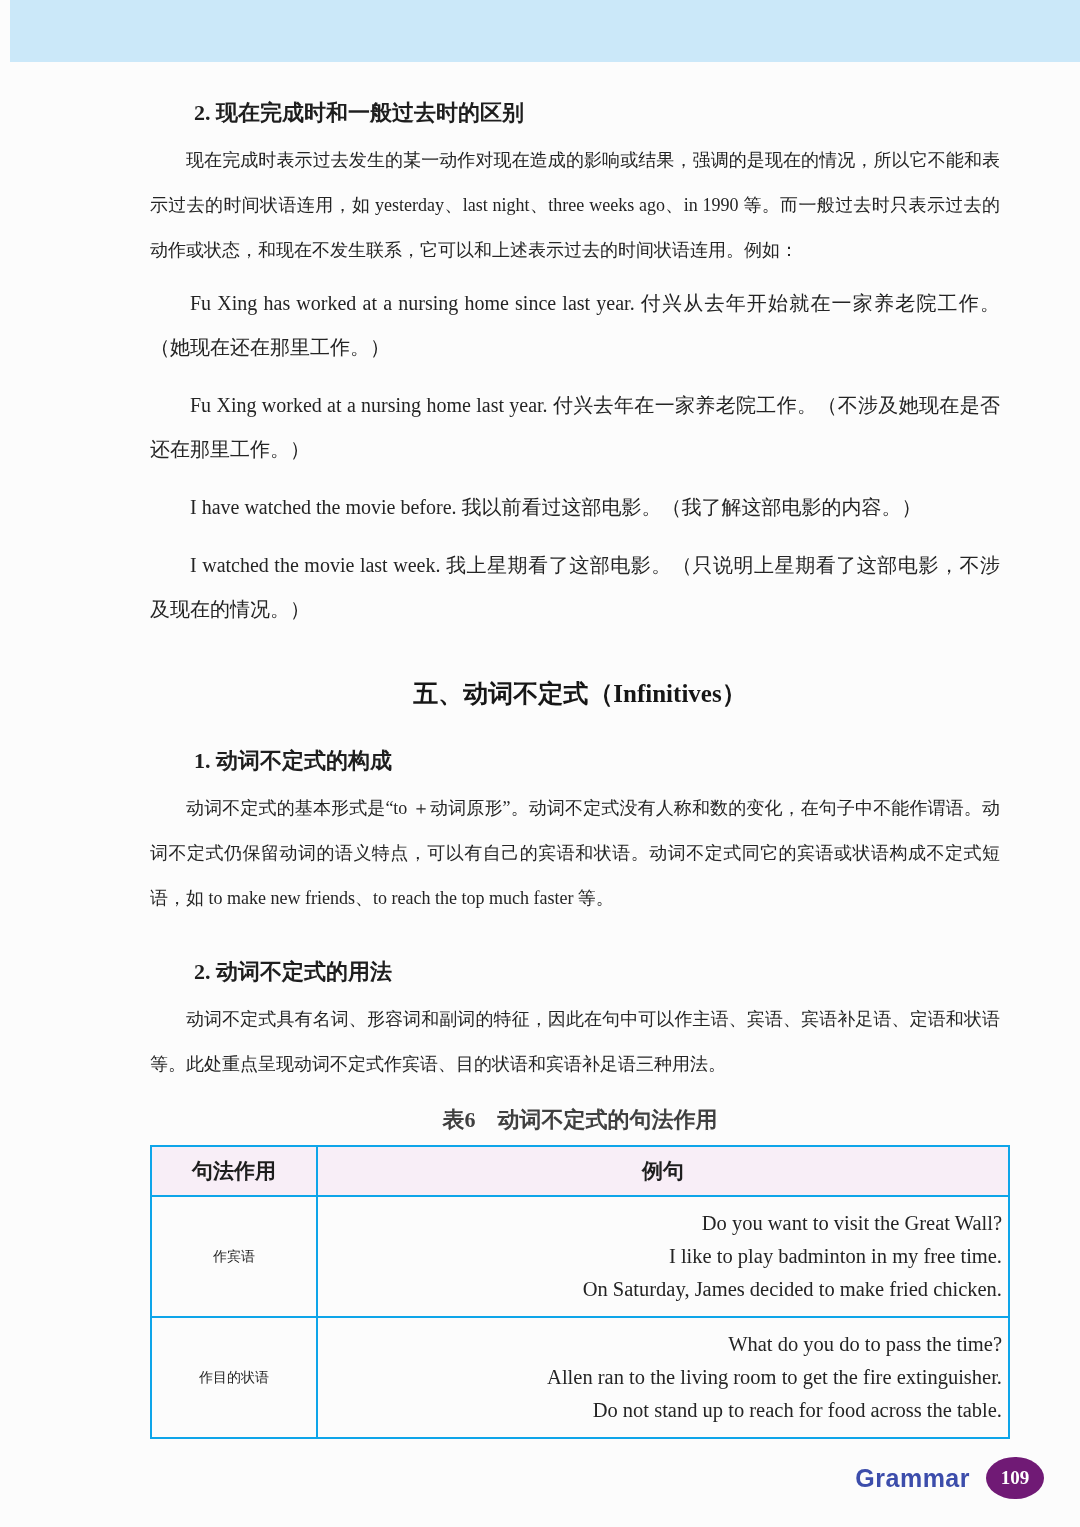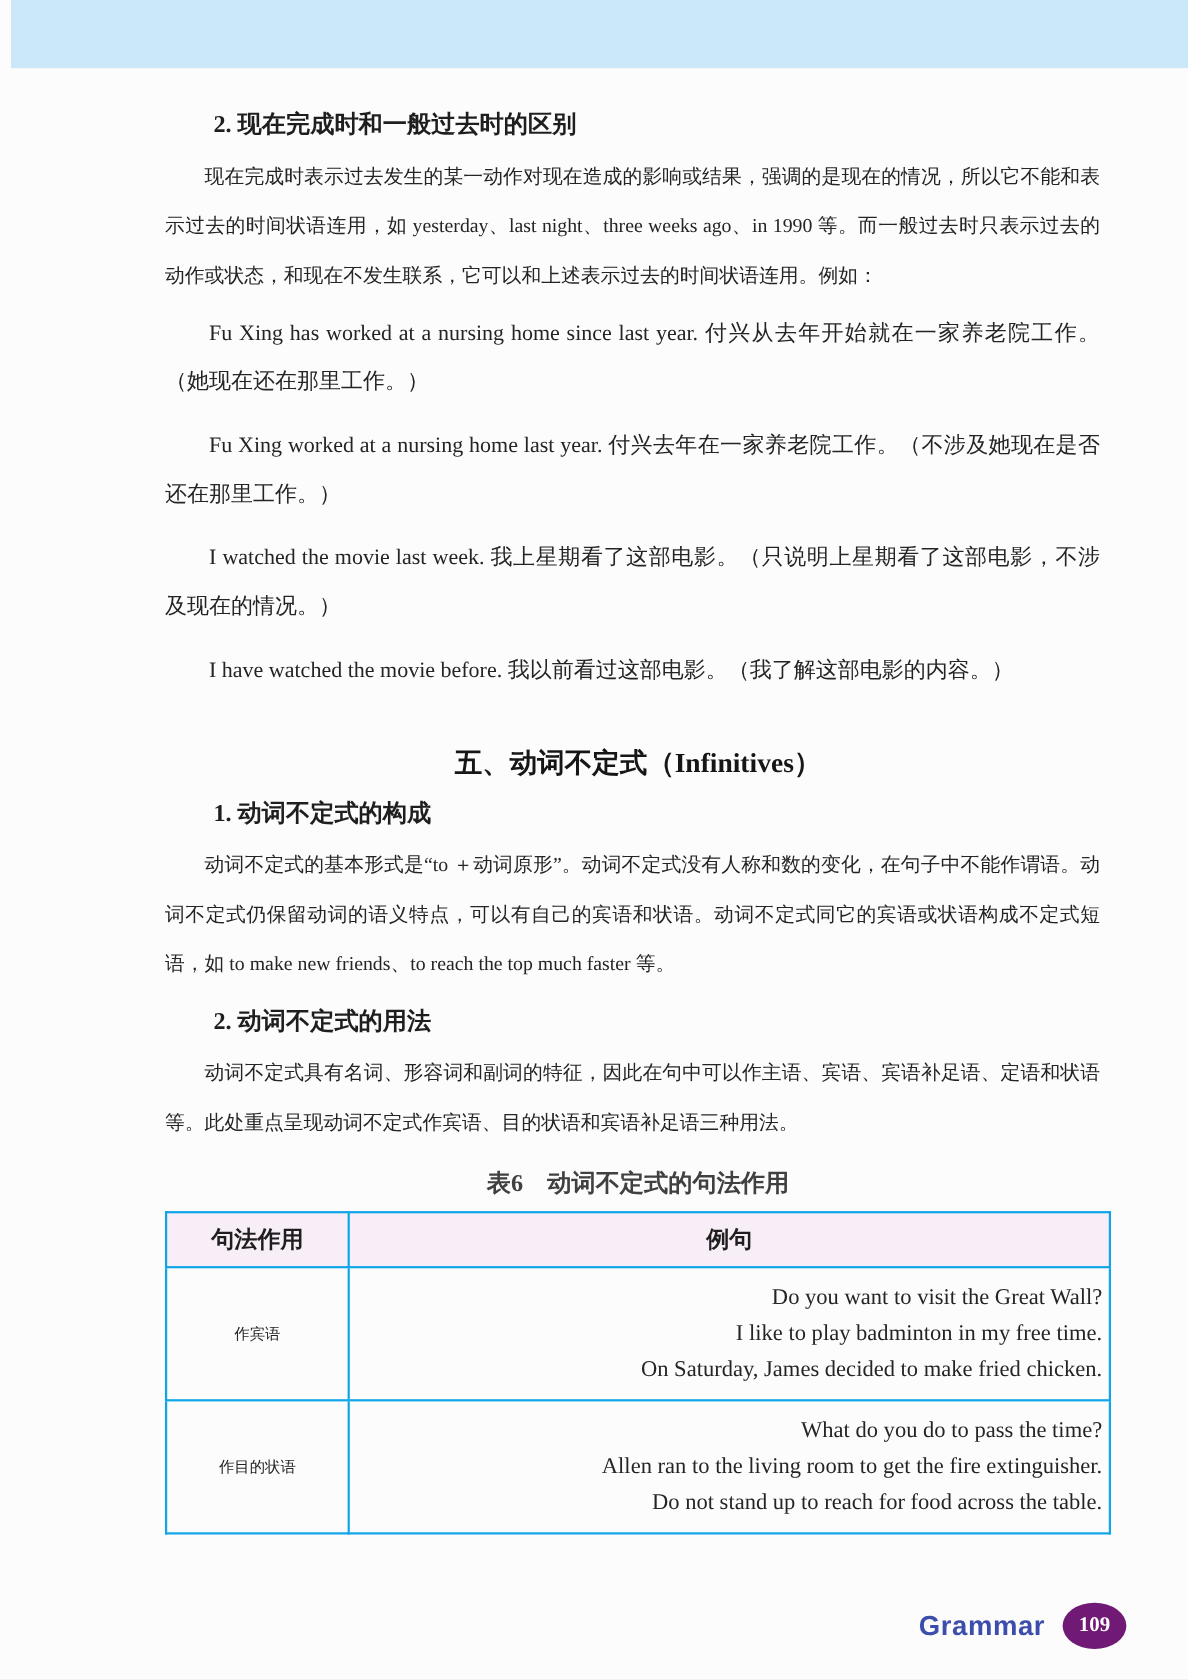--- a/index.html
+++ b/index.html
@@ -16,21 +16,21 @@
     position:absolute;top:0;left:10px;right:0;height:62px;
     background:#cbe8f9;
   }
   .content{
     position:absolute;top:62px;left:150px;width:860px;
   }
   .h-sub{
     font-size:22px;font-weight:bold;color:#1e1e1e;
     margin:36px 8px 10px 44px;
   }
-  .h-sub.tight{margin-top:14px;}
+  .h-sub.tight{margin-top:36px;}
   .body-para{
     font-size:18px;line-height:45px;color:#242424;
     text-align:justify;text-indent:2em;
     margin:0 10px 8px 0;
   }
   .example-para{
     font-size:20px;line-height:44px;color:#242424;
     text-align:justify;text-indent:2em;
     margin:0 10px 14px 0;
   }
@@ -62,21 +62,21 @@
     font-size:14px;color:#242424;
   }
   td.examples-cell{
     padding:10px 6px 10px 18px;vertical-align:middle;
   }
   .example-line{
     font-size:20.5px;line-height:33px;color:#242424;
     text-align:right;
   }
   .footer{
-    position:absolute;right:56px;bottom:28px;
+    position:absolute;right:36px;bottom:28px;
     display:flex;align-items:center;
     font-family:"Liberation Sans","DejaVu Sans",sans-serif;
   }
   .footer-label{
     font-size:25px;font-weight:bold;color:#3c4dab;
     letter-spacing:.5px;
   }
   .page-pill{
     display:inline-block;margin-left:16px;
     width:58px;height:42px;border-radius:50%;
@@ -93,22 +93,22 @@
   <div class="top-bar"></div>
 
   <div class="content">
 
     <div class="h-sub">2. 现在完成时和一般过去时的区别</div>
 
     <p class="body-para">现在完成时表示过去发生的某一动作对现在造成的影响或结果，强调的是现在的情况，所以它不能和表示过去的时间状语连用，如 yesterday、last night、three weeks ago、in 1990 等。而一般过去时只表示过去的动作或状态，和现在不发生联系，它可以和上述表示过去的时间状语连用。例如：</p>
 
     <p class="example-para">Fu Xing has worked at a nursing home since last year. 付兴从去年开始就在一家养老院工作。（她现在还在那里工作。）</p>
     <p class="example-para">Fu Xing worked at a nursing home last year. 付兴去年在一家养老院工作。（不涉及她现在是否还在那里工作。）</p>
+    <p class="example-para">I have watched the movie before. 我以前看过这部电影。（我了解这部电影的内容。）</p>
     <p class="example-para">I watched the movie last week. 我上星期看了这部电影。（只说明上星期看了这部电影，不涉及现在的情况。）</p>
-    <p class="example-para">I have watched the movie before. 我以前看过这部电影。（我了解这部电影的内容。）</p>
 
     <div class="h-main">五、动词不定式（Infinitives）</div>
 
     <div class="h-sub tight">1. 动词不定式的构成</div>
 
     <p class="body-para">动词不定式的基本形式是“to ＋动词原形”。动词不定式没有人称和数的变化，在句子中不能作谓语。动词不定式仍保留动词的语义特点，可以有自己的宾语和状语。动词不定式同它的宾语或状语构成不定式短语，如 to make new friends、to reach the top much faster 等。</p>
 
     <div class="h-sub tight">2. 动词不定式的用法</div>
 
     <p class="body-para">动词不定式具有名词、形容词和副词的特征，因此在句中可以作主语、宾语、宾语补足语、定语和状语等。此处重点呈现动词不定式作宾语、目的状语和宾语补足语三种用法。</p>

